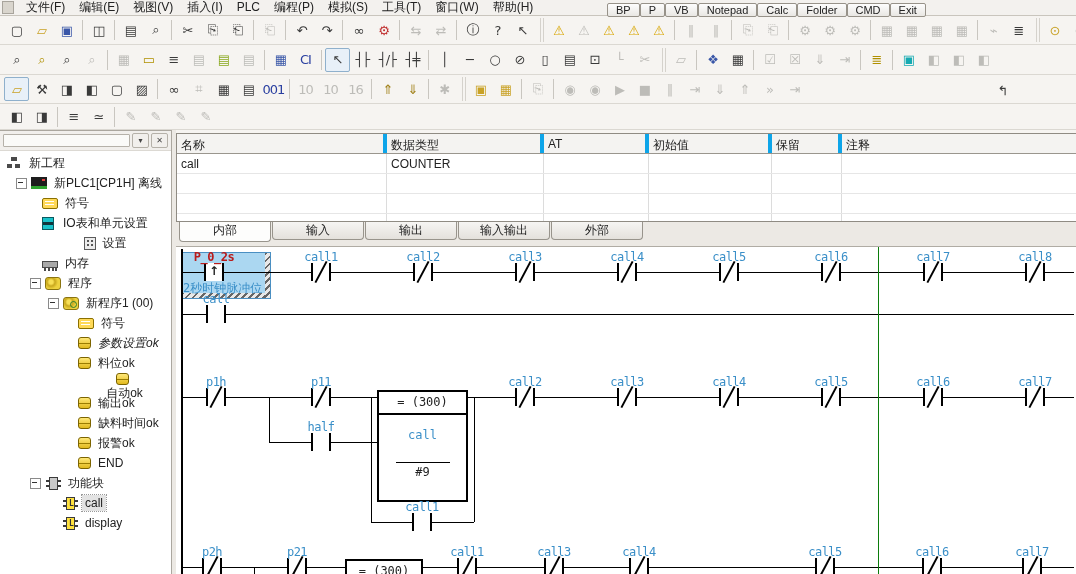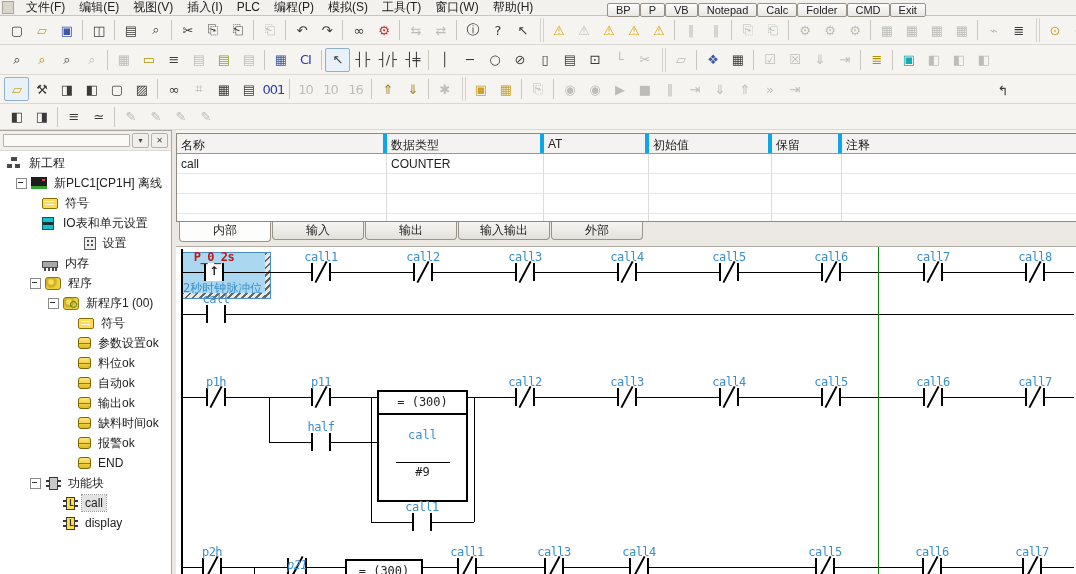--- a/index.html
+++ b/index.html
@@ -345,34 +345,34 @@
           <span class="ti ti-program2"></span>
           <span class="tlabel">新程序1 (00)</span>
         </div>
 
         <div class="trow" style="padding-left: 78px;">
 
           <span class="ti ti-symbols"></span>
           <span class="tlabel">符号</span>
         </div>
 
-        <div class="trow" style="padding-left: 78px;">
+        <div class="trow" style="padding-left: 78px; font-style: italic;">
 
           <span class="ti ti-section"></span>
           <span class="tlabel">参数设置ok</span>
         </div>
 
 
         <div class="trow" style="padding-left: 78px;">
 
           <span class="ti ti-section"></span>
           <span class="tlabel">料位ok</span>
         </div>
 
-        <div class="trow" style="padding-left: 78px;">
+        <div class="trow" style="padding-left: 78px; flex-direction: column;">
 
           <span class="ti ti-section"></span>
           <span class="tlabel">自动ok</span>
         </div>
 
         <div class="trow" style="padding-left: 78px;">
 
           <span class="ti ti-section"></span>
           <span class="tlabel">输出ok</span>
         </div>
@@ -564,21 +564,21 @@
         <i class="slash"></i>
       </div>
       <div class="llab" style="left: 814px; top: 129px;">call7</div>
       <div class="lc" style="left: 26px; top: 311px;">
         <i class="slash"></i>
       </div>
       <div class="llab" style="left: -9px; top: 299px;">p2h</div>
       <div class="lc" style="left: 111px; top: 311px;">
         <i class="slash"></i>
       </div>
-      <div class="llab" style="left: 76px; top: 312px; font-style: italic;">p21</div>
+      <div class="llab" style="left: 76px; top: 299px;">p21</div>
       <div class="lc" style="left: 281px; top: 311px;">
         <i class="slash"></i>
       </div>
       <div class="llab" style="left: 246px; top: 299px;">call1</div>
       <div class="lc" style="left: 368px; top: 311px;">
         <i class="slash"></i>
       </div>
       <div class="llab" style="left: 333px; top: 299px;">call3</div>
       <div class="lc" style="left: 453px; top: 311px;">
         <i class="slash"></i>

